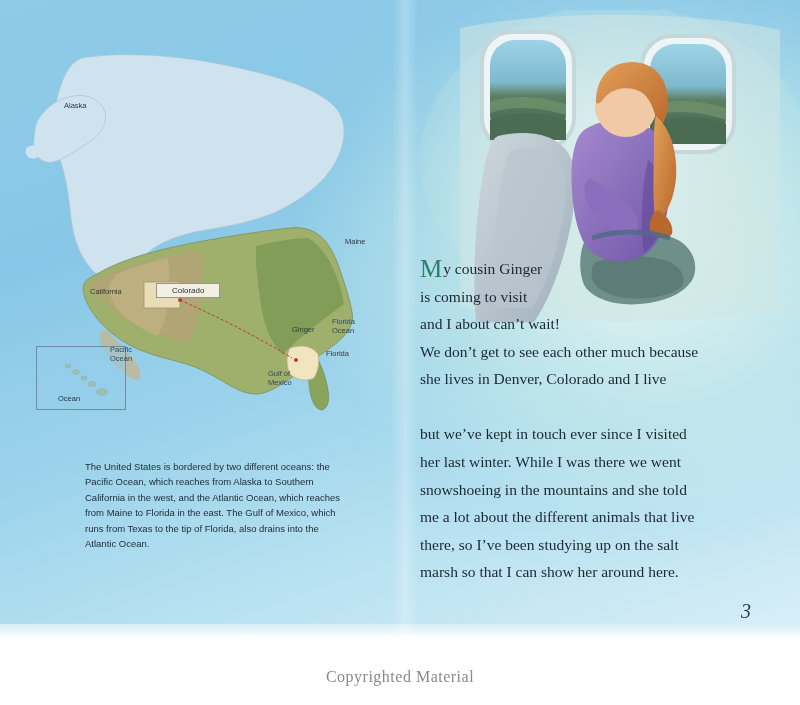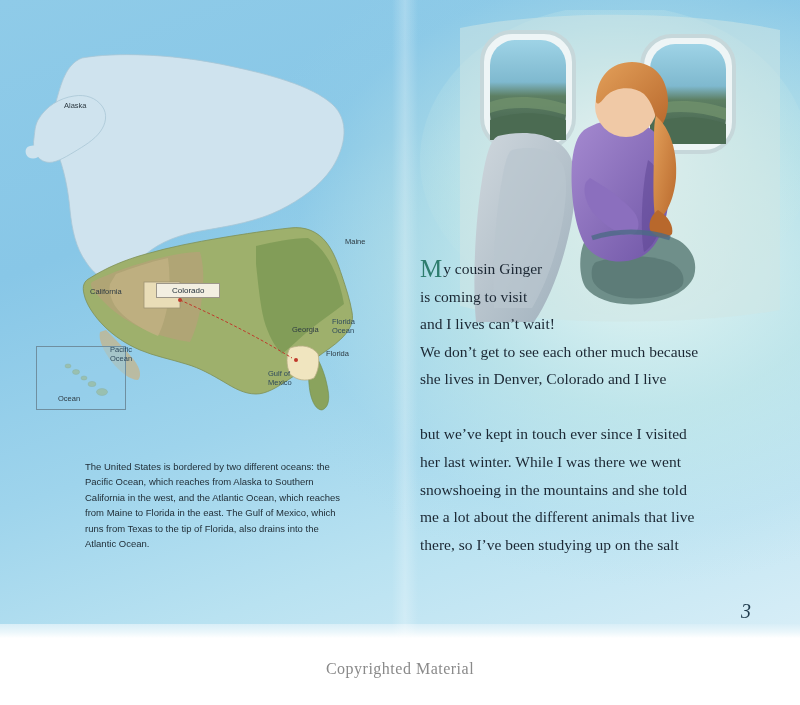--- a/index.html
+++ b/index.html
@@ -18,20 +18,21 @@
 
   
   .watermark {
     position: absolute;
     width: 100%;
     text-align: center;
     font-family: "Liberation Serif", serif;
     font-size: 16px;
     color: #8a8a8a;
     letter-spacing: 0.5px;
+    margin-top: 8px;
   }
   .watermark.top { top: 25px; left: 0; }
   .watermark.bottom { top: 660px; left: 0; }
 
   
   .spread {
     position: absolute;
     left: 0;
     top: 0;
     width: 800px;
@@ -220,21 +221,21 @@
           <ellipse cx="82" cy="342" rx="5.5" ry="3.4"></ellipse>
         </g>
       </svg>
 
       <div class="hawaii-box"></div>
 
       <div class="map-label" style="left:44px; top:52px;">Alaska</div>
       <div class="map-label" style="left:38px; top:345px;">Ocean</div>
       <div class="map-label" style="left:70px; top:238px;">California</div>
       <div class="map-label" style="left:325px; top:188px;">Maine</div>
-      <div class="map-label" style="left:272px; top:276px;">Georgia</div>
+      <div class="map-label" style="left:272px; top:276px;">Ginger</div>
       <div class="map-label" style="left:306px; top:300px;">Florida</div>
       <div class="map-label ocean" style="left:90px; top:268px;margin-top:28px;">Pacific
 Ocean</div>
       <div class="map-label ocean" style="left:312px; top:268px;">Florida
 Ocean</div>
       <div class="map-label ocean" style="left:248px; top:320px;">Gulf of
 Mexico</div>
 
       <div class="callout-box" style="left:136px; top:233px;">Colorado</div>
     </div>
@@ -312,29 +313,30 @@
         <path d="M238,200 C248,206 254,216 252,224 C246,230 236,228 230,220
                  C228,212 232,204 238,200 Z" fill="#b8682c"></path>
 
         <path d="M172,228 C196,220 226,220 250,228" stroke="#4c6a86" stroke-width="5" fill="none" opacity="0.8"></path>
       </svg>
     </div>
 
     <div class="story">
       <span class="dropcap">M</span><span class="line">y cousin Ginger</span><br>
       <span class="line">is coming to visit</span><br>
-      <span class="line">and I lives can’t wait!</span><br>
+      <span class="line">and I about can’t wait!</span><br>
       <span class="line">We don’t get to see each other much because</span><br>
       <span class="line">she lives in Denver, Colorado and I live</span><br>
       <br>
       <span class="line">but we’ve kept in touch ever since I visited</span><br>
       <span class="line">her last winter. While I was there we went</span><br>
       <span class="line">snowshoeing in the mountains and she told</span><br>
       <span class="line">me a lot about the different animals that live</span><br>
       <span class="line">there, so I’ve been studying up on the salt</span><br>
+      <span class="line">marsh so that I can show her around here.</span>
     </div>
 
     <div class="page-number">3</div>
 
     <div class="bottom-band"></div>
   </div>
 
   <div class="watermark bottom">Copyrighted Material</div>
 </div>
 

